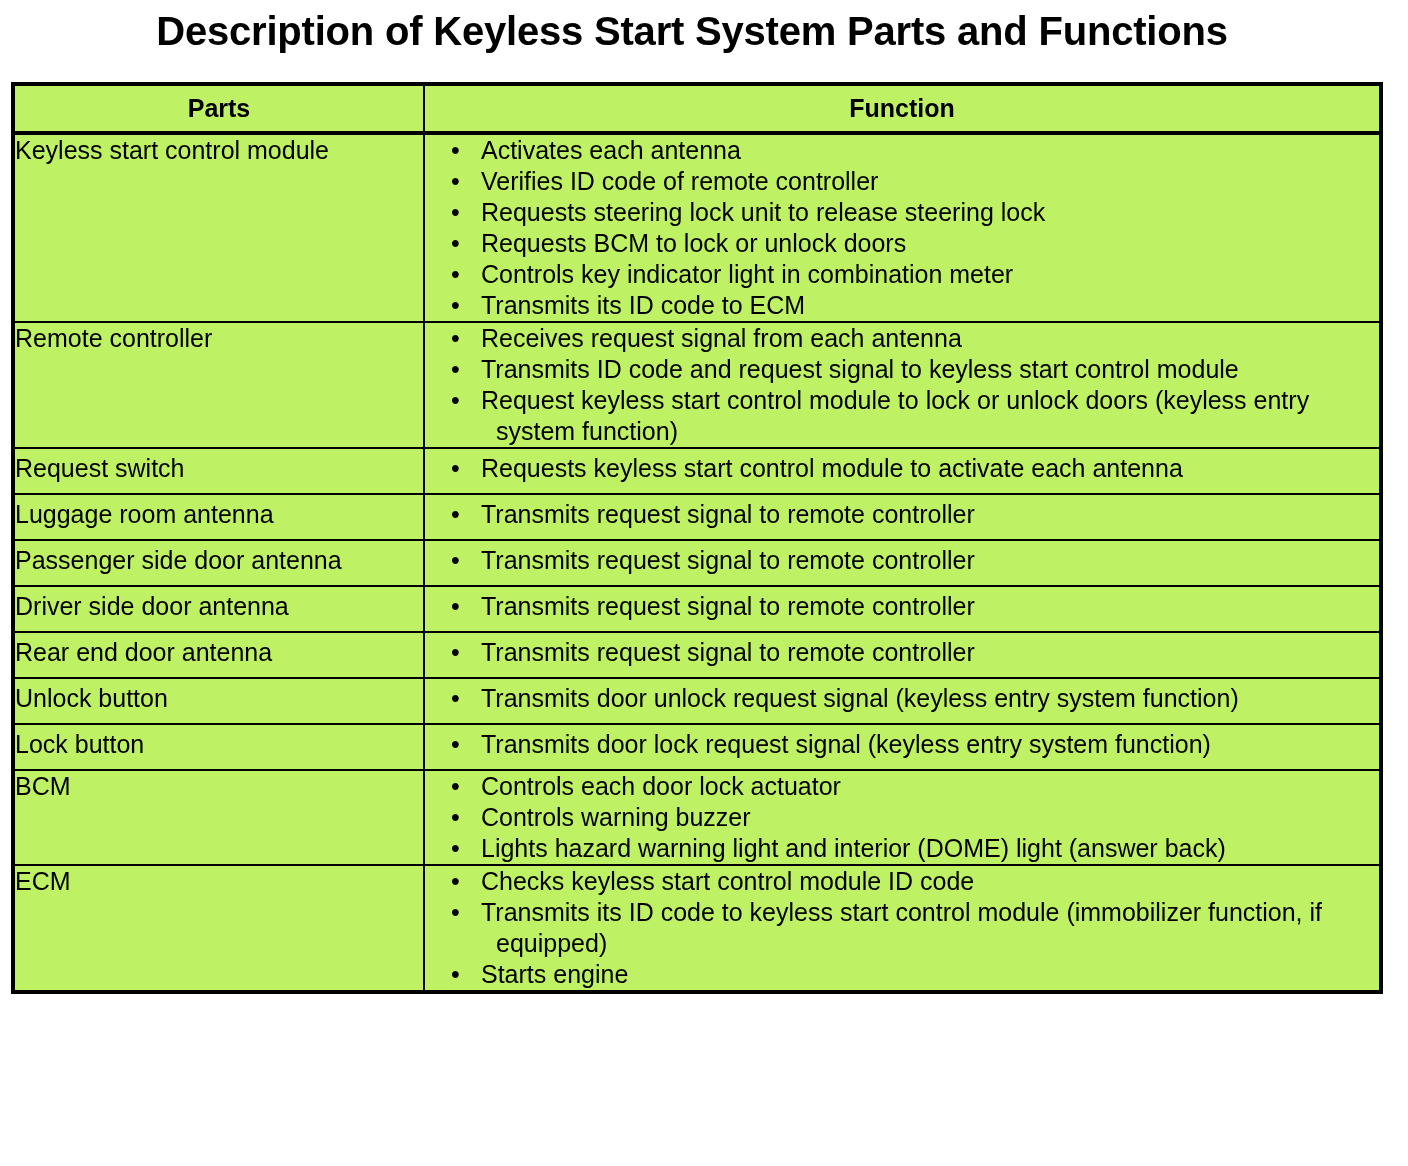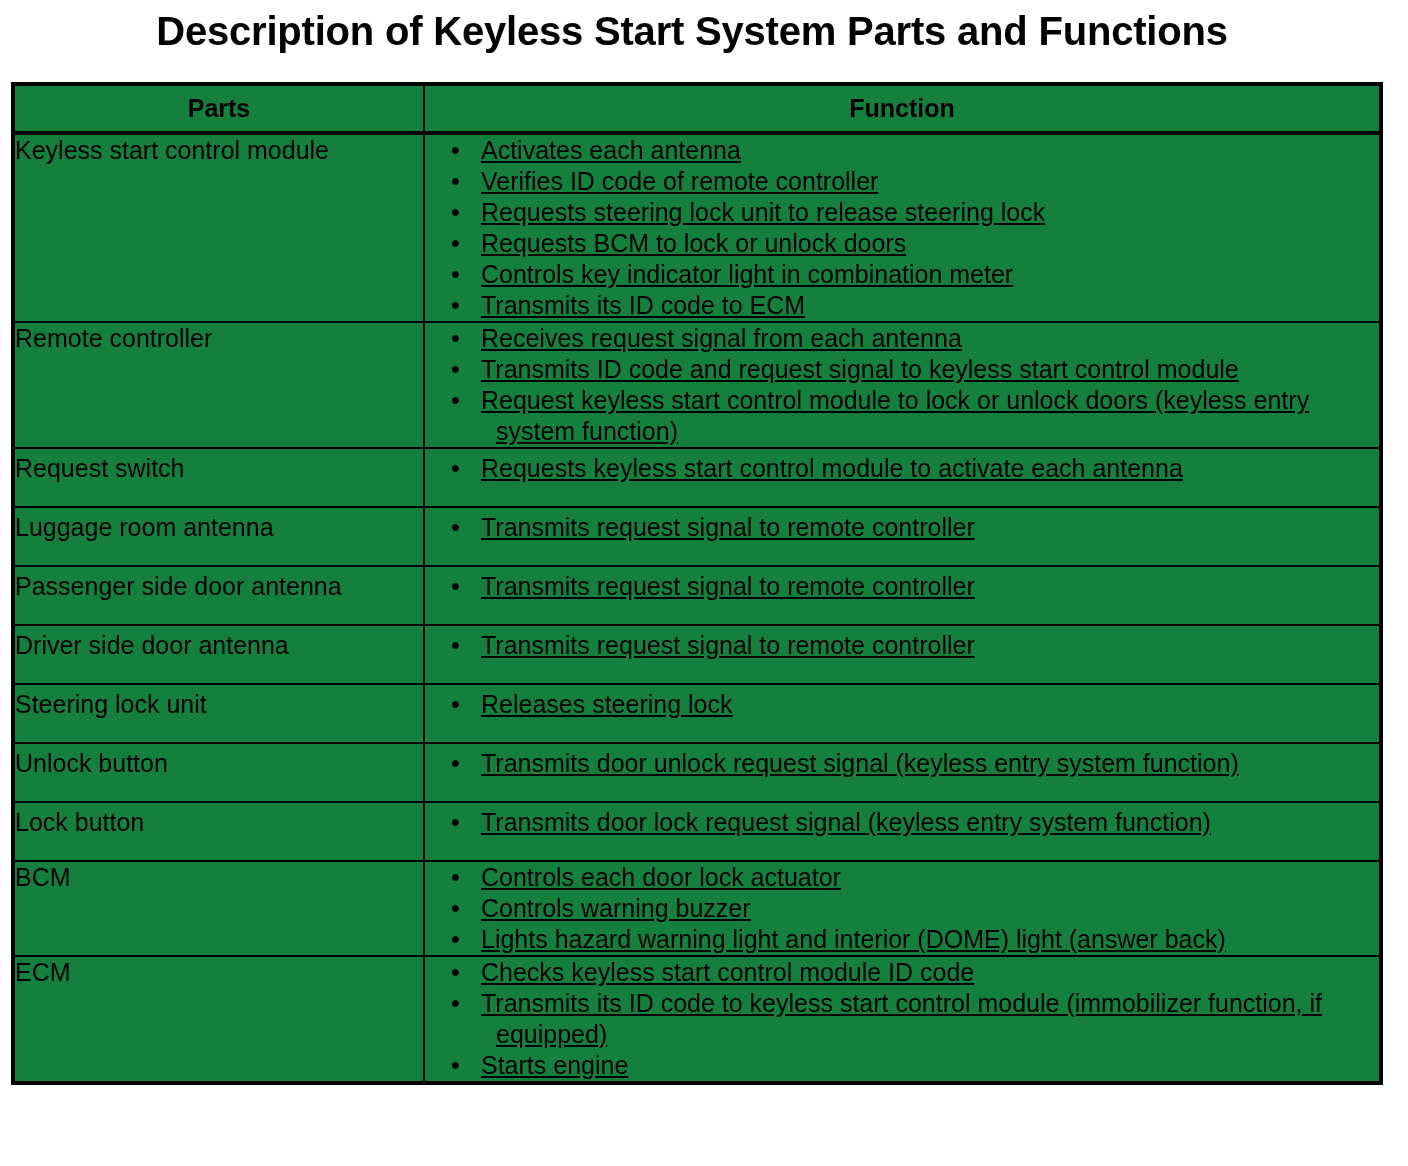--- a/index.html
+++ b/index.html
@@ -48,21 +48,21 @@
     border: 4px solid #000;
   }
   .parts-table col.c-parts { width: 411px; }
   .parts-table col.c-func  { width: 957px; }
 
   .parts-table th,
   .parts-table td {
     border: 2px solid #000;
     padding: 0;
     vertical-align: top;
-    background: #15803d;
+    background: #bef264;
   }
 
   
   .parts-table thead th {
     border-bottom: 4px solid #000;
     text-align: center;
     font-size: 25px;
     font-weight: bold;
     line-height: 30px;
     padding: 7px 0 8px 0;
@@ -91,35 +91,34 @@
     line-height: 31px;
     padding-left: 56px;
     margin: 0;
     text-indent: 0;
   }
   
   .bullet-list li .txt {
     display: block;
     padding-left: 15px;
     text-indent: -15px;
-    text-decoration: underline;
   }
   .bullet-list li .bul {
     position: absolute;
     left: 26px;
     top: 0;
     width: 14px;
     line-height: 31px;
     font-size: 25px;
     text-align: left;
   }
 
   
   tr.tight .cell-part,
-  tr.tight .cell-func { padding-top: 4px; padding-bottom: 22px; }
+  tr.tight .cell-func { padding-top: 4px; padding-bottom: 9px; }
 </style>
 </head>
 <body>
 
 <div class="page">
 
   <div class="doc-title">Description of Keyless Start System Parts and Functions</div>
 
   <table class="parts-table">
     <colgroup>
@@ -221,26 +220,26 @@
           <td class="cell-func">
             <ul class="bullet-list">
               <li>
                 <span class="bul">•</span>
                 <span class="txt">Transmits request signal to remote controller</span>
               </li>
             </ul>
           </td>
         </tr>
         <tr class="tight">
-          <td class="cell-part">Steering lock unit</td>
-          <td class="cell-func">
-            <ul class="bullet-list">
-              <li>
-                <span class="bul">•</span>
-                <span class="txt">Releases steering lock</span>
+          <td class="cell-part">Rear end door antenna</td>
+          <td class="cell-func">
+            <ul class="bullet-list">
+              <li>
+                <span class="bul">•</span>
+                <span class="txt">Transmits request signal to remote controller</span>
               </li>
             </ul>
           </td>
         </tr>
         <tr class="tight">
           <td class="cell-part">Unlock button</td>
           <td class="cell-func">
             <ul class="bullet-list">
               <li>
                 <span class="bul">•</span>

